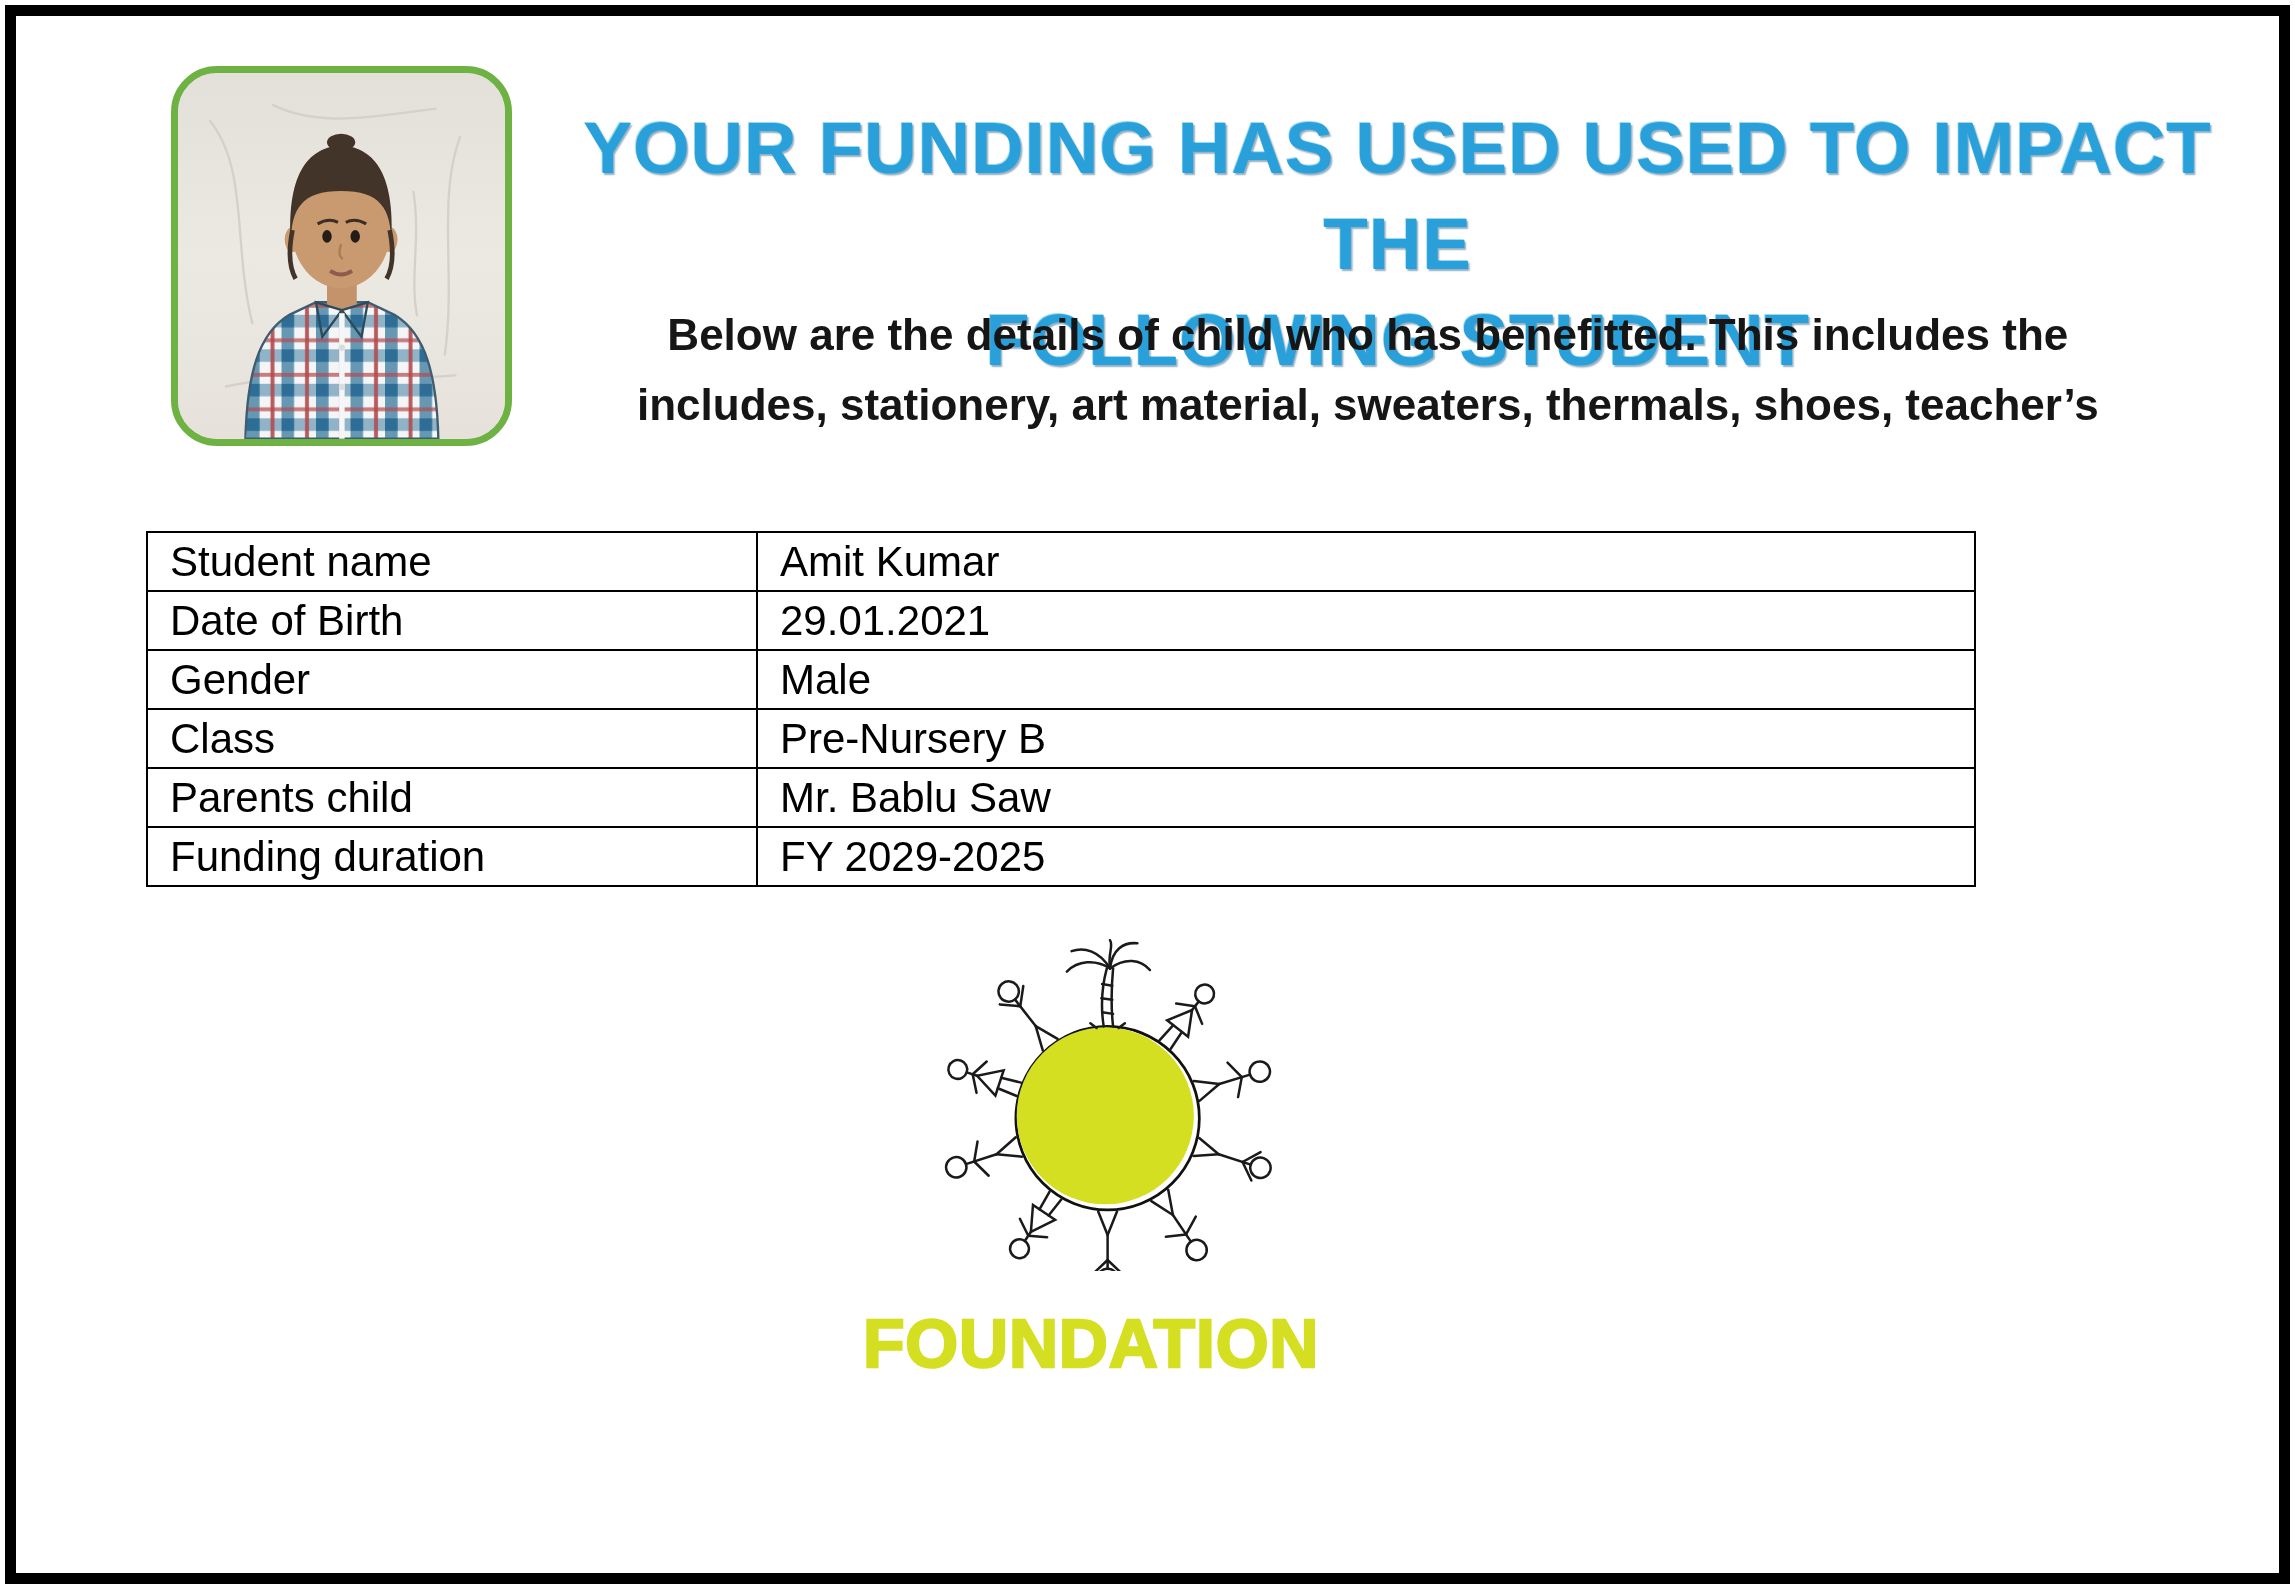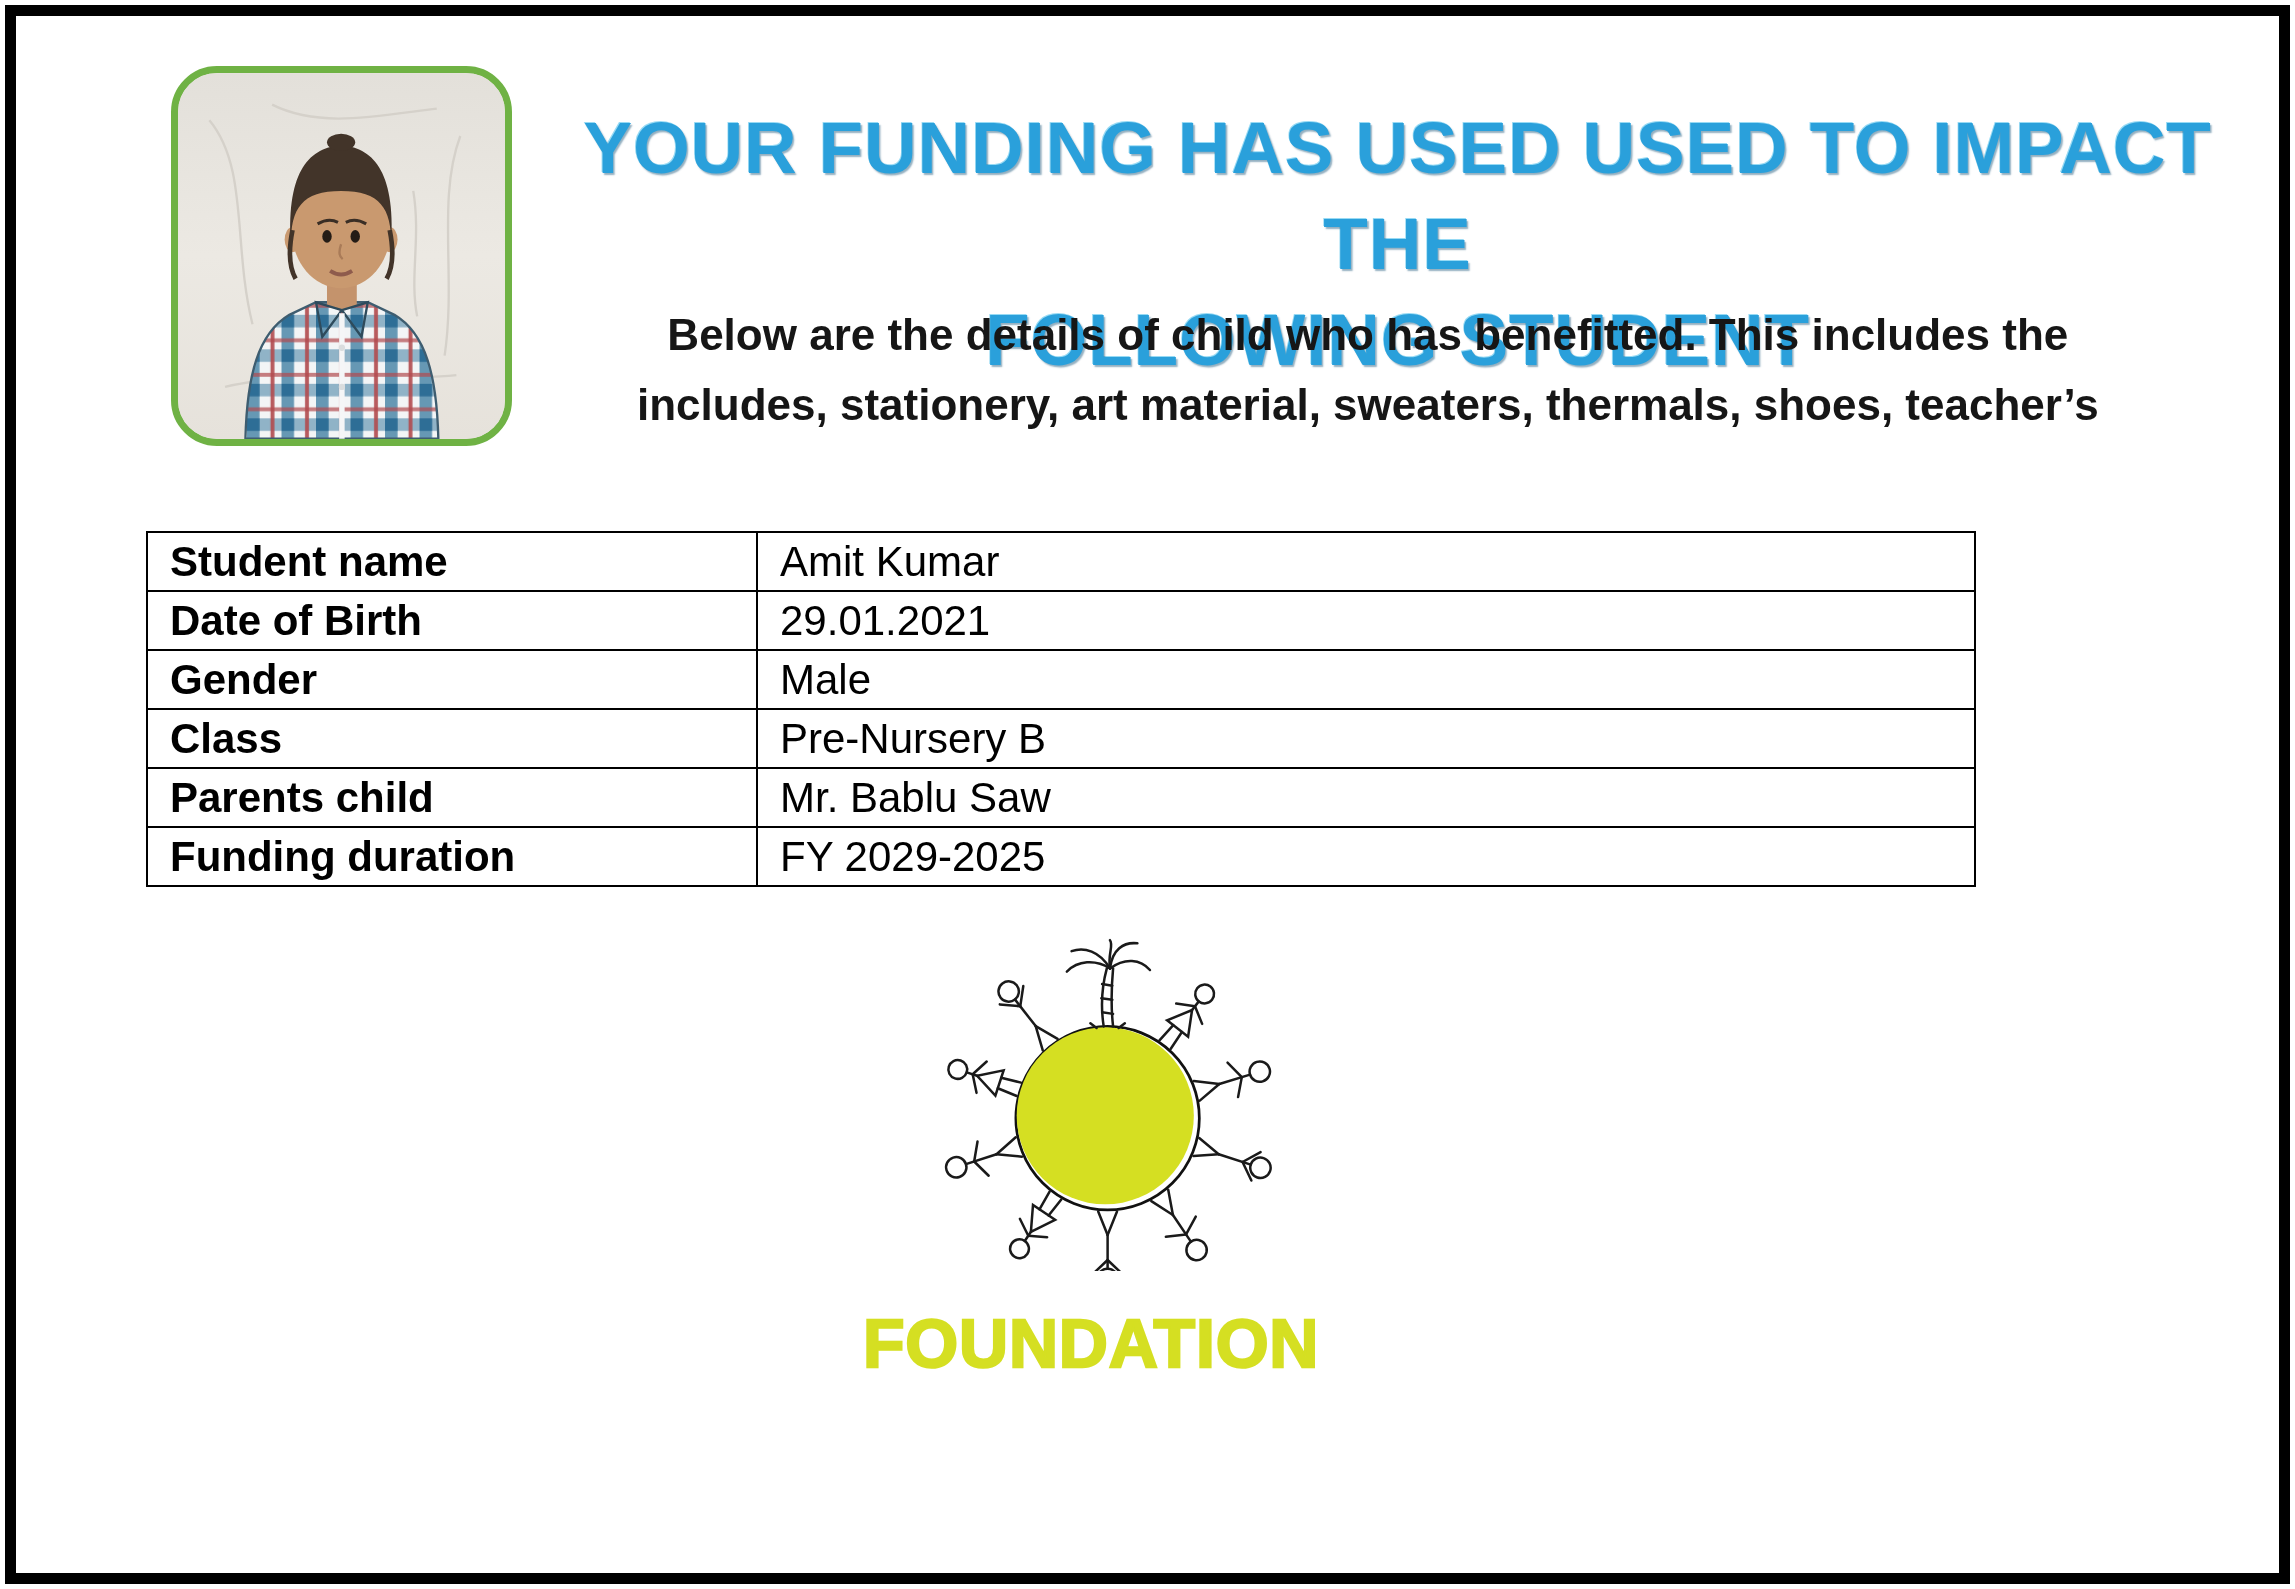--- a/index.html
+++ b/index.html
@@ -18,21 +18,21 @@
          letter-spacing:0.8px;
          text-shadow:1.6px 2.4px 1.6px rgba(16,77,116,0.45), -0.8px -0.8px 0 rgba(140,214,243,0.9);}
   
   .intro{position:absolute;left:637px;top:300px;color:#161616;font-weight:bold;
          font-size:44px;line-height:70px;white-space:nowrap;text-align:center;}
   
   table.details{position:absolute;left:146px;top:531px;width:1830px;
                 border-collapse:collapse;table-layout:fixed;}
   table.details td{border:2.4px solid #000;height:57px;font-size:42px;color:#000;
                    padding:0 0 0 22px;vertical-align:middle;background:#fff;}
-  td.lbl{width:586px;font-weight:bold;}
+  td.lbl{width:586px;}
   
   .logo{position:absolute;left:910px;top:930px;width:396px;height:341px;}
   .logo svg{display:block;width:100%;height:100%;}
   
   .brand{position:absolute;left:863px;top:1312px;color:#D5DF22;font-weight:bold;}
   .brand-l1{font-size:91px;line-height:82px;letter-spacing:0px;
             -webkit-text-stroke:3.1px #D5DF22;}
   .brand-l2{font-size:68px;line-height:63px;letter-spacing:0.8px;
             -webkit-text-stroke:2.4px #D5DF22;}
 </style>

